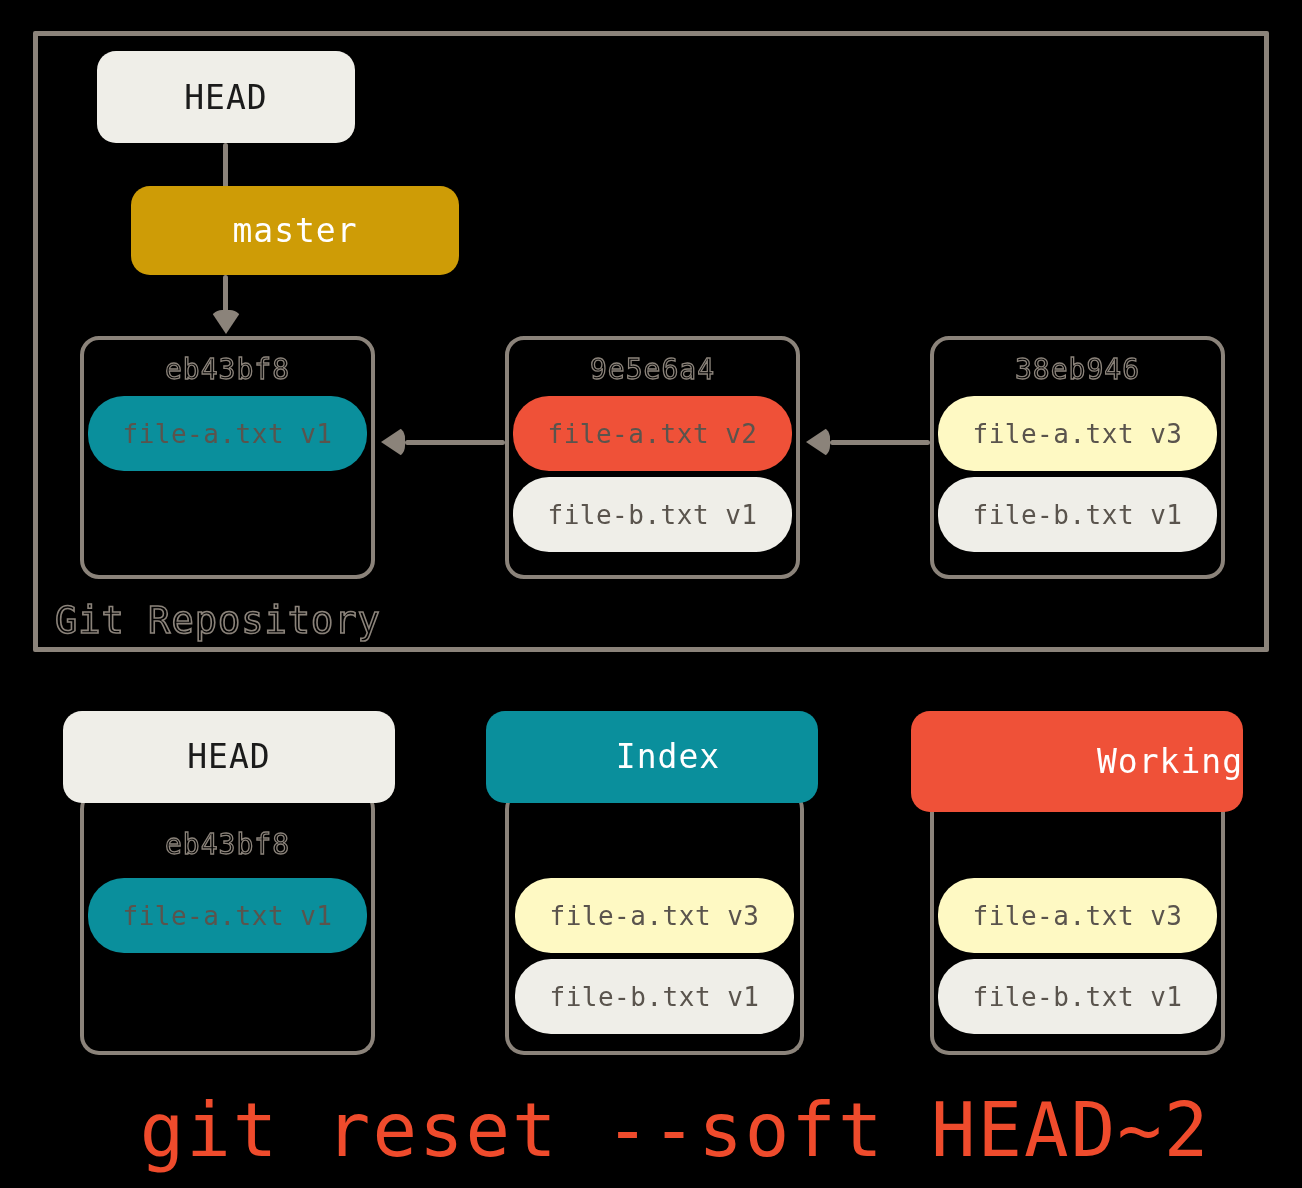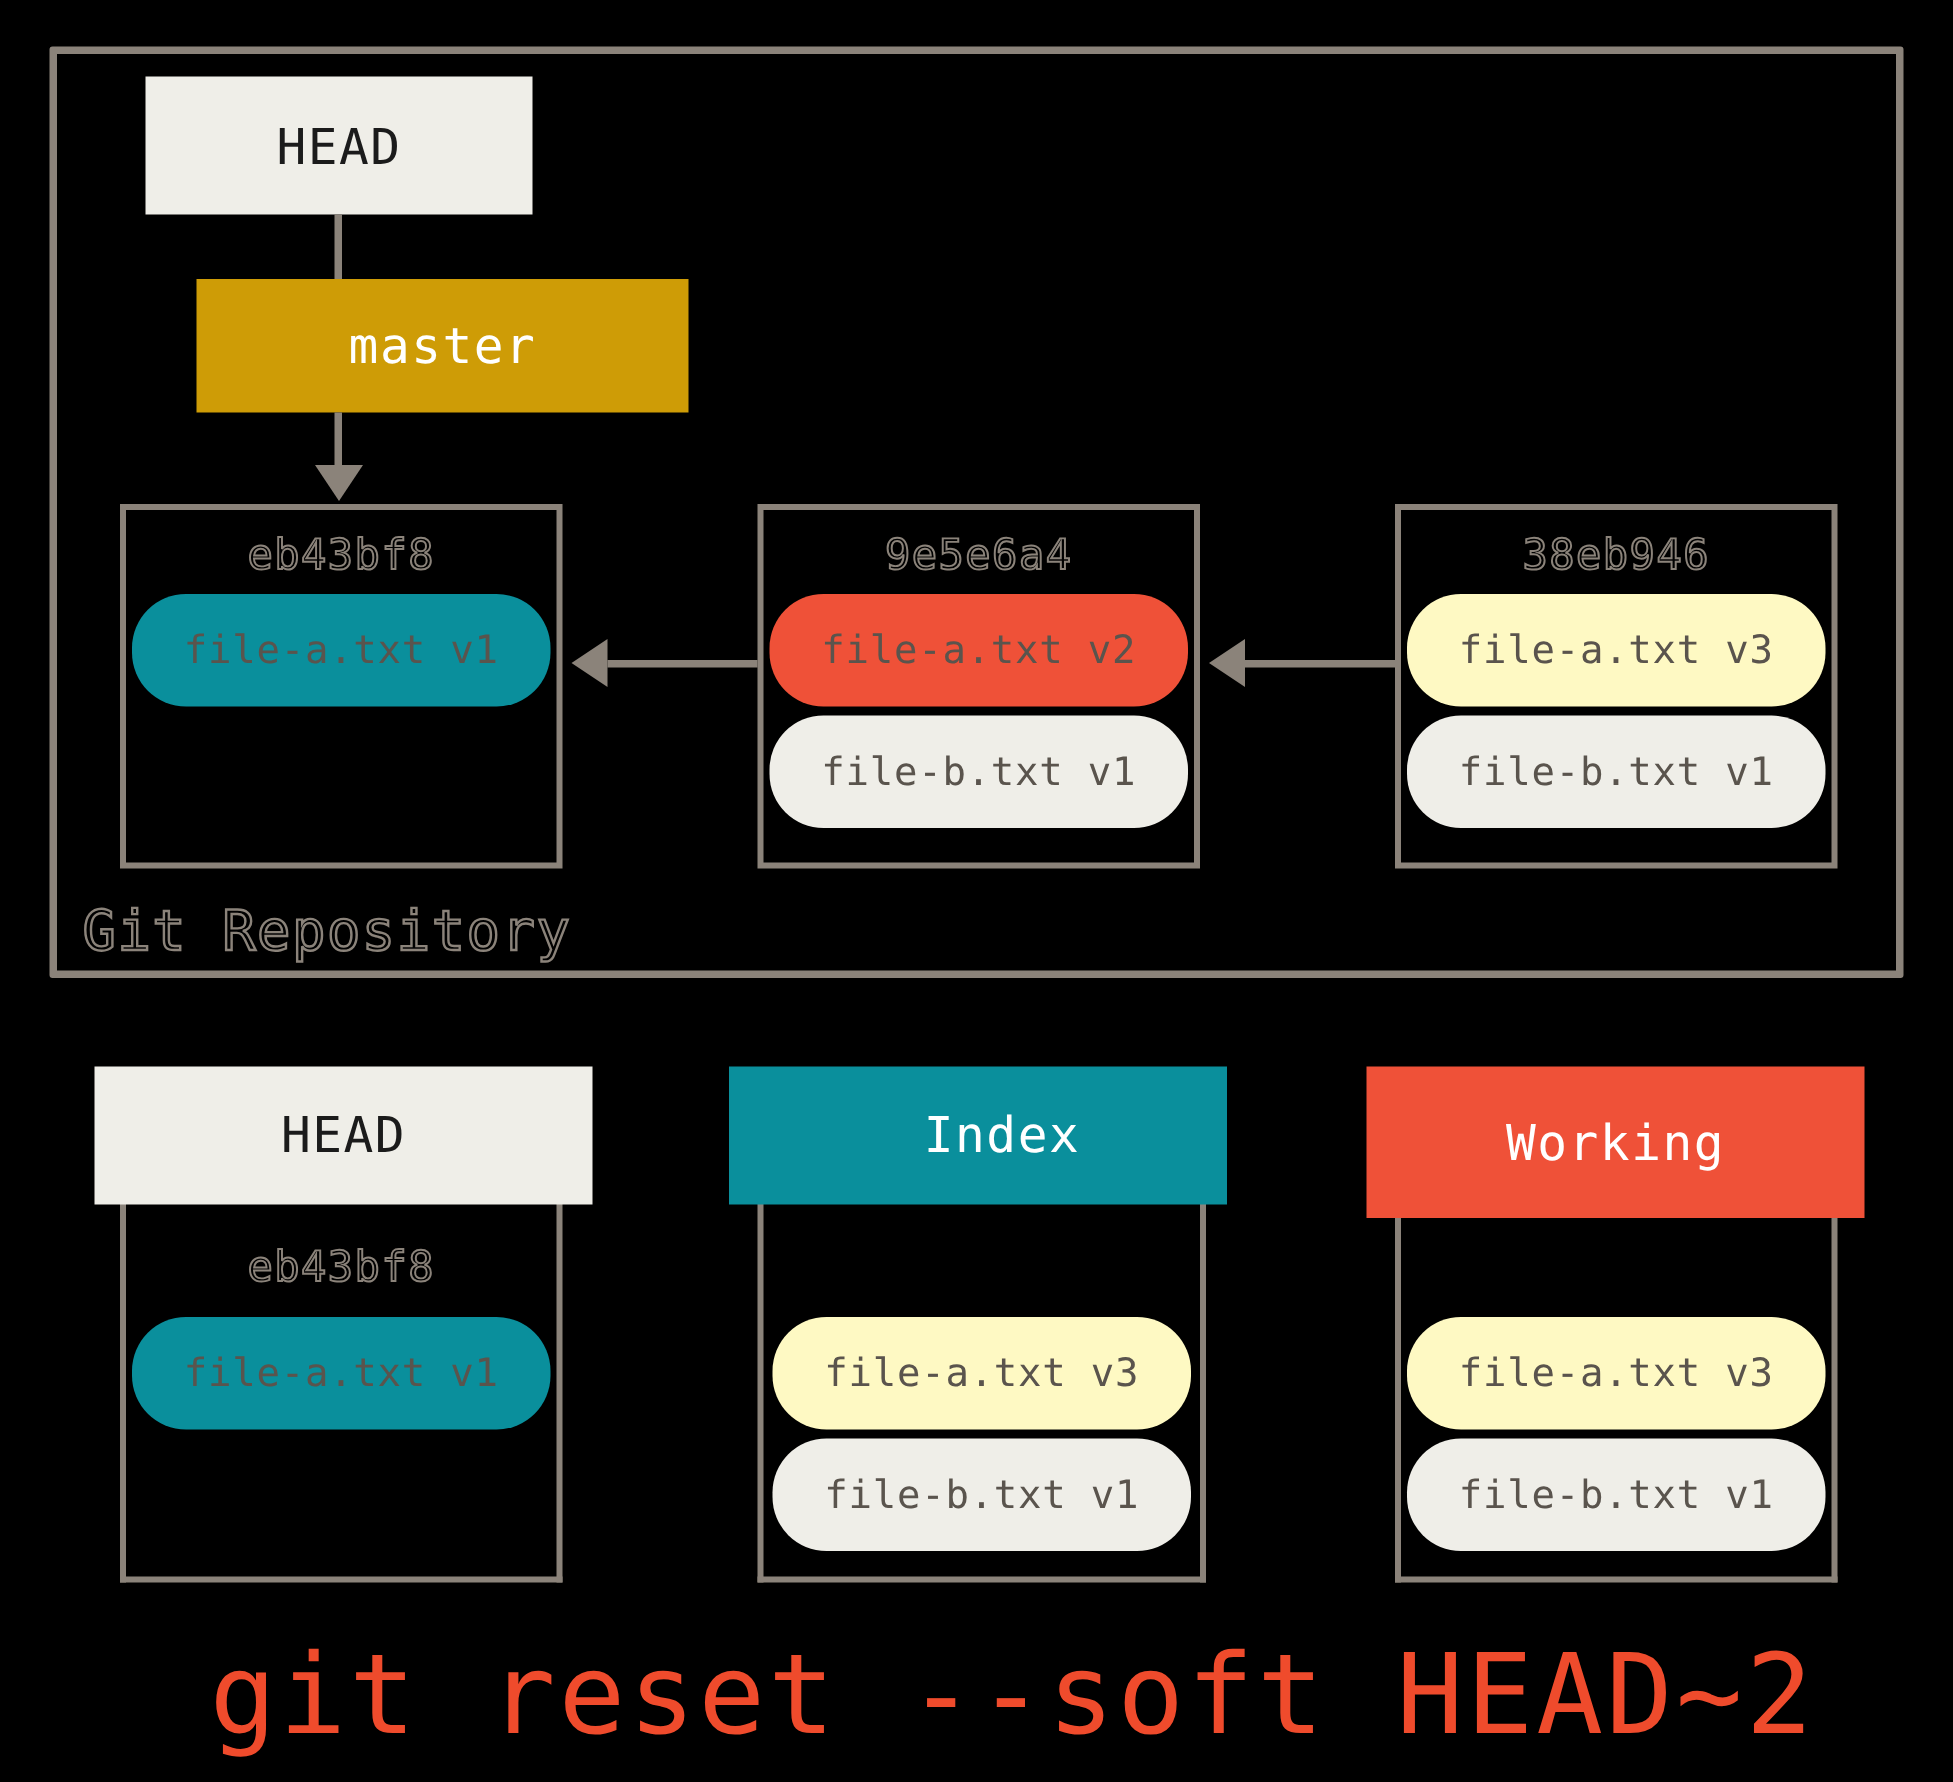--- a/index.html
+++ b/index.html
@@ -13,21 +13,21 @@
   }
   #stage {
     position: relative;
     width: 1302px;
     height: 1188px;
     background: #000000;
     overflow: hidden;
   }
 
   
-  .abs { position: absolute; box-sizing: border-box; }
+  .abs { position: absolute; box-sizing: border-box; border-radius: 19px; }
 
   
   .repo-box {
     left: 33px;
     top: 31px;
     width: 1236px;
     height: 621px;
     border: 5px solid #8b837a;
     border-radius: 2px;
     background: transparent;
@@ -143,21 +143,21 @@
     display: flex;
     align-items: center;
     justify-content: center;
     text-align: center;
     font-size: 33px;
     line-height: 38px;
     letter-spacing: 1px;
   }
   .col-header.cream { background: #efeee8; color: #1b1b1b; }
   .col-header.teal  { background: #0a8f9c; color: #ffffff; padding-left: 32px; }
-  .col-header.red   { background: #ef5138; color: #ffffff; }
+  .col-header.red   { background: #ef5138; color: #ffffff; justify-content: flex-end; }
 
   .col-hash {
     text-align: center;
     font-size: 28px;
     line-height: 38px;
     color: transparent;
     -webkit-text-stroke: 1.3px #8b837a;
     letter-spacing: 1px;
   }
 

